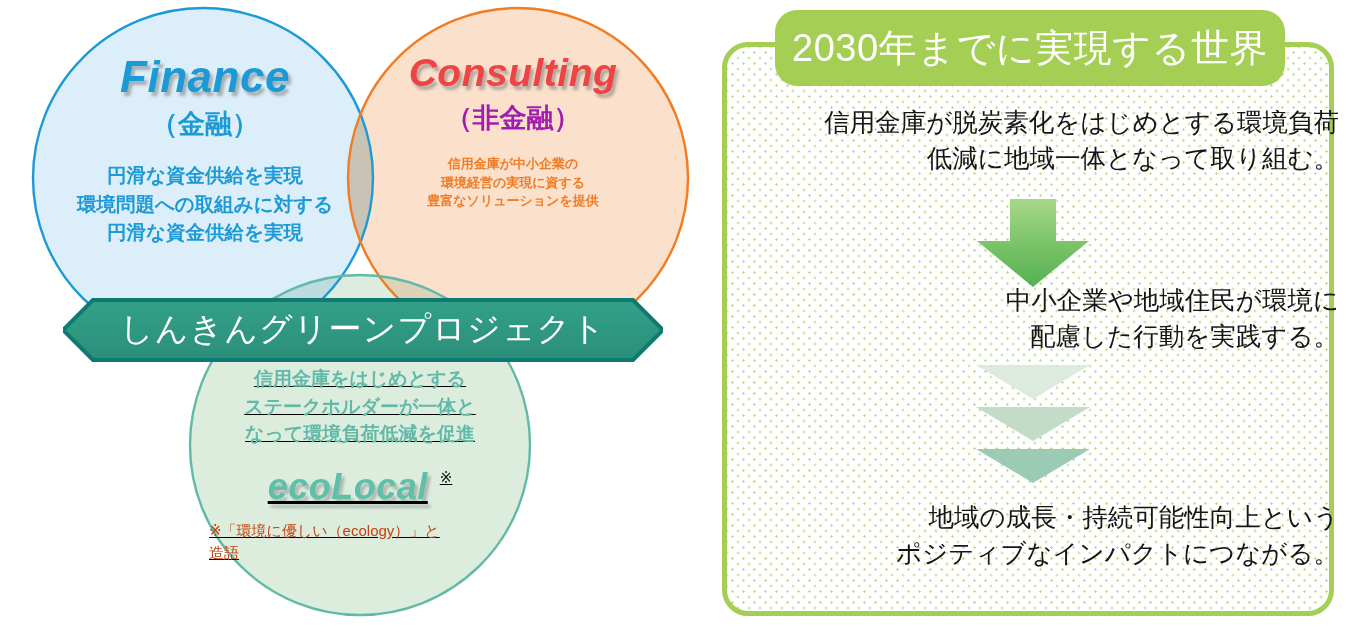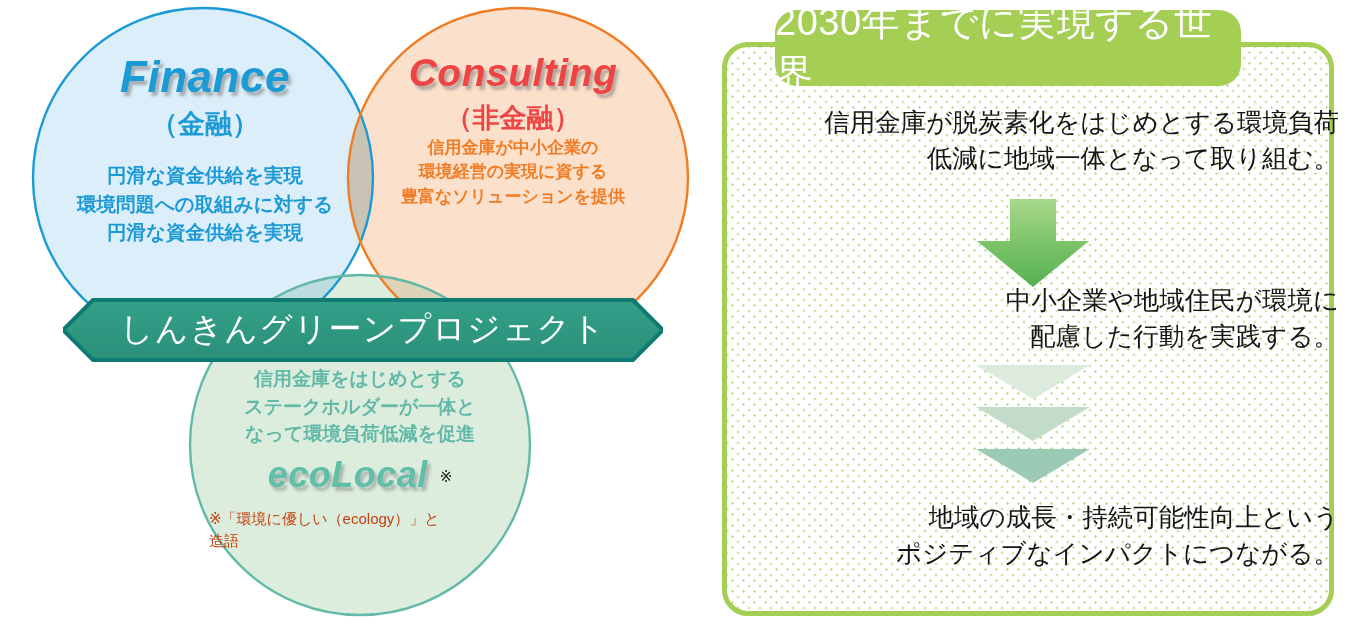--- a/index.html
+++ b/index.html
@@ -26,28 +26,28 @@
 
   
   #fin-block { left:40px; top:48px; width:330px; }
   #fin-title { font-size:44px; color:#1C9AD6; }
   #fin-sub   { font-size:27px; color:#1C9AD6; margin-top:2px; }
   #fin-body  { font-size:19.5px; color:#1C9AD6; margin-top:19px; line-height:1.45; }
 
   
   #con-block { left:348px; top:48px; width:330px; }
   #con-title { font-size:39px; color:#ef4444; }
-  #con-sub   { font-size:27px; color:#ef4444; margin-top:2px; }
-  #con-body  { font-size:17px; color:#F07C24; line-height:1.45; }
-
-  
-  #eco-block { left:195px; top:365px; width:330px; }
+  #con-sub   { font-size:27px; color:#a21caf; margin-top:2px; }
+  #con-body  { font-size:13px; color:#F07C24; margin-top:19px; line-height:1.45; }
+
+  
+  #eco-block { left:195px; top:365px; width:330px;text-decoration:underline; }
   #eco-body  { font-size:19px; color:#63B9A7; font-weight:700; line-height:1.45; }
   #eco-logo-row {
-    margin-top:4px; display:flex; align-items:center;
+    margin-top:16px; display:flex; align-items:flex-start;
     justify-content:center; gap:12px;
   }
   #eco-logo {
     font-size:36px; font-weight:700; font-style:italic; color:#5FBFA8;
     letter-spacing:0.5px;
     text-shadow: 3px 4px 3px rgba(130,130,130,0.5);
   }
   #eco-star { font-size:15px; color:#222; margin-top:4px; }
   #eco-note {
     margin-top:10px; font-size:15px; color:#c2410c; font-weight:400;
@@ -72,21 +72,21 @@
     position:absolute; left:722px; top:42px; width:612px; height:574px;
     border:5px solid #A5CE55; border-radius:26px;
     background-color:#ffffff;
     background-image:
       radial-gradient(circle, #C3DD96 1.1px, rgba(255,255,255,0) 1.3px),
       radial-gradient(circle, #C3DD96 1.1px, rgba(255,255,255,0) 1.3px);
     background-size: 11px 11px, 11px 11px;
     background-position: 0 0, 5.5px 5.5px;
   }
   #panel-header {
-    position:absolute; left:775px; top:10px; width:466px; height:76px;
+    position:absolute; left:775px; top:10px; width:510px; height:76px;
     background:#A5CE55; border-radius:22px;
     display:flex; align-items:center; justify-content:center;
   }
   #panel-header-title {
     color:#ffffff; font-size:38px; font-weight:400; letter-spacing:0.5px;
   }
 
   .panel-step {
     position:absolute; left:0; width:612px; text-align:right;
     color:#151515; font-size:25.5px; line-height:1.42; font-weight:400;

